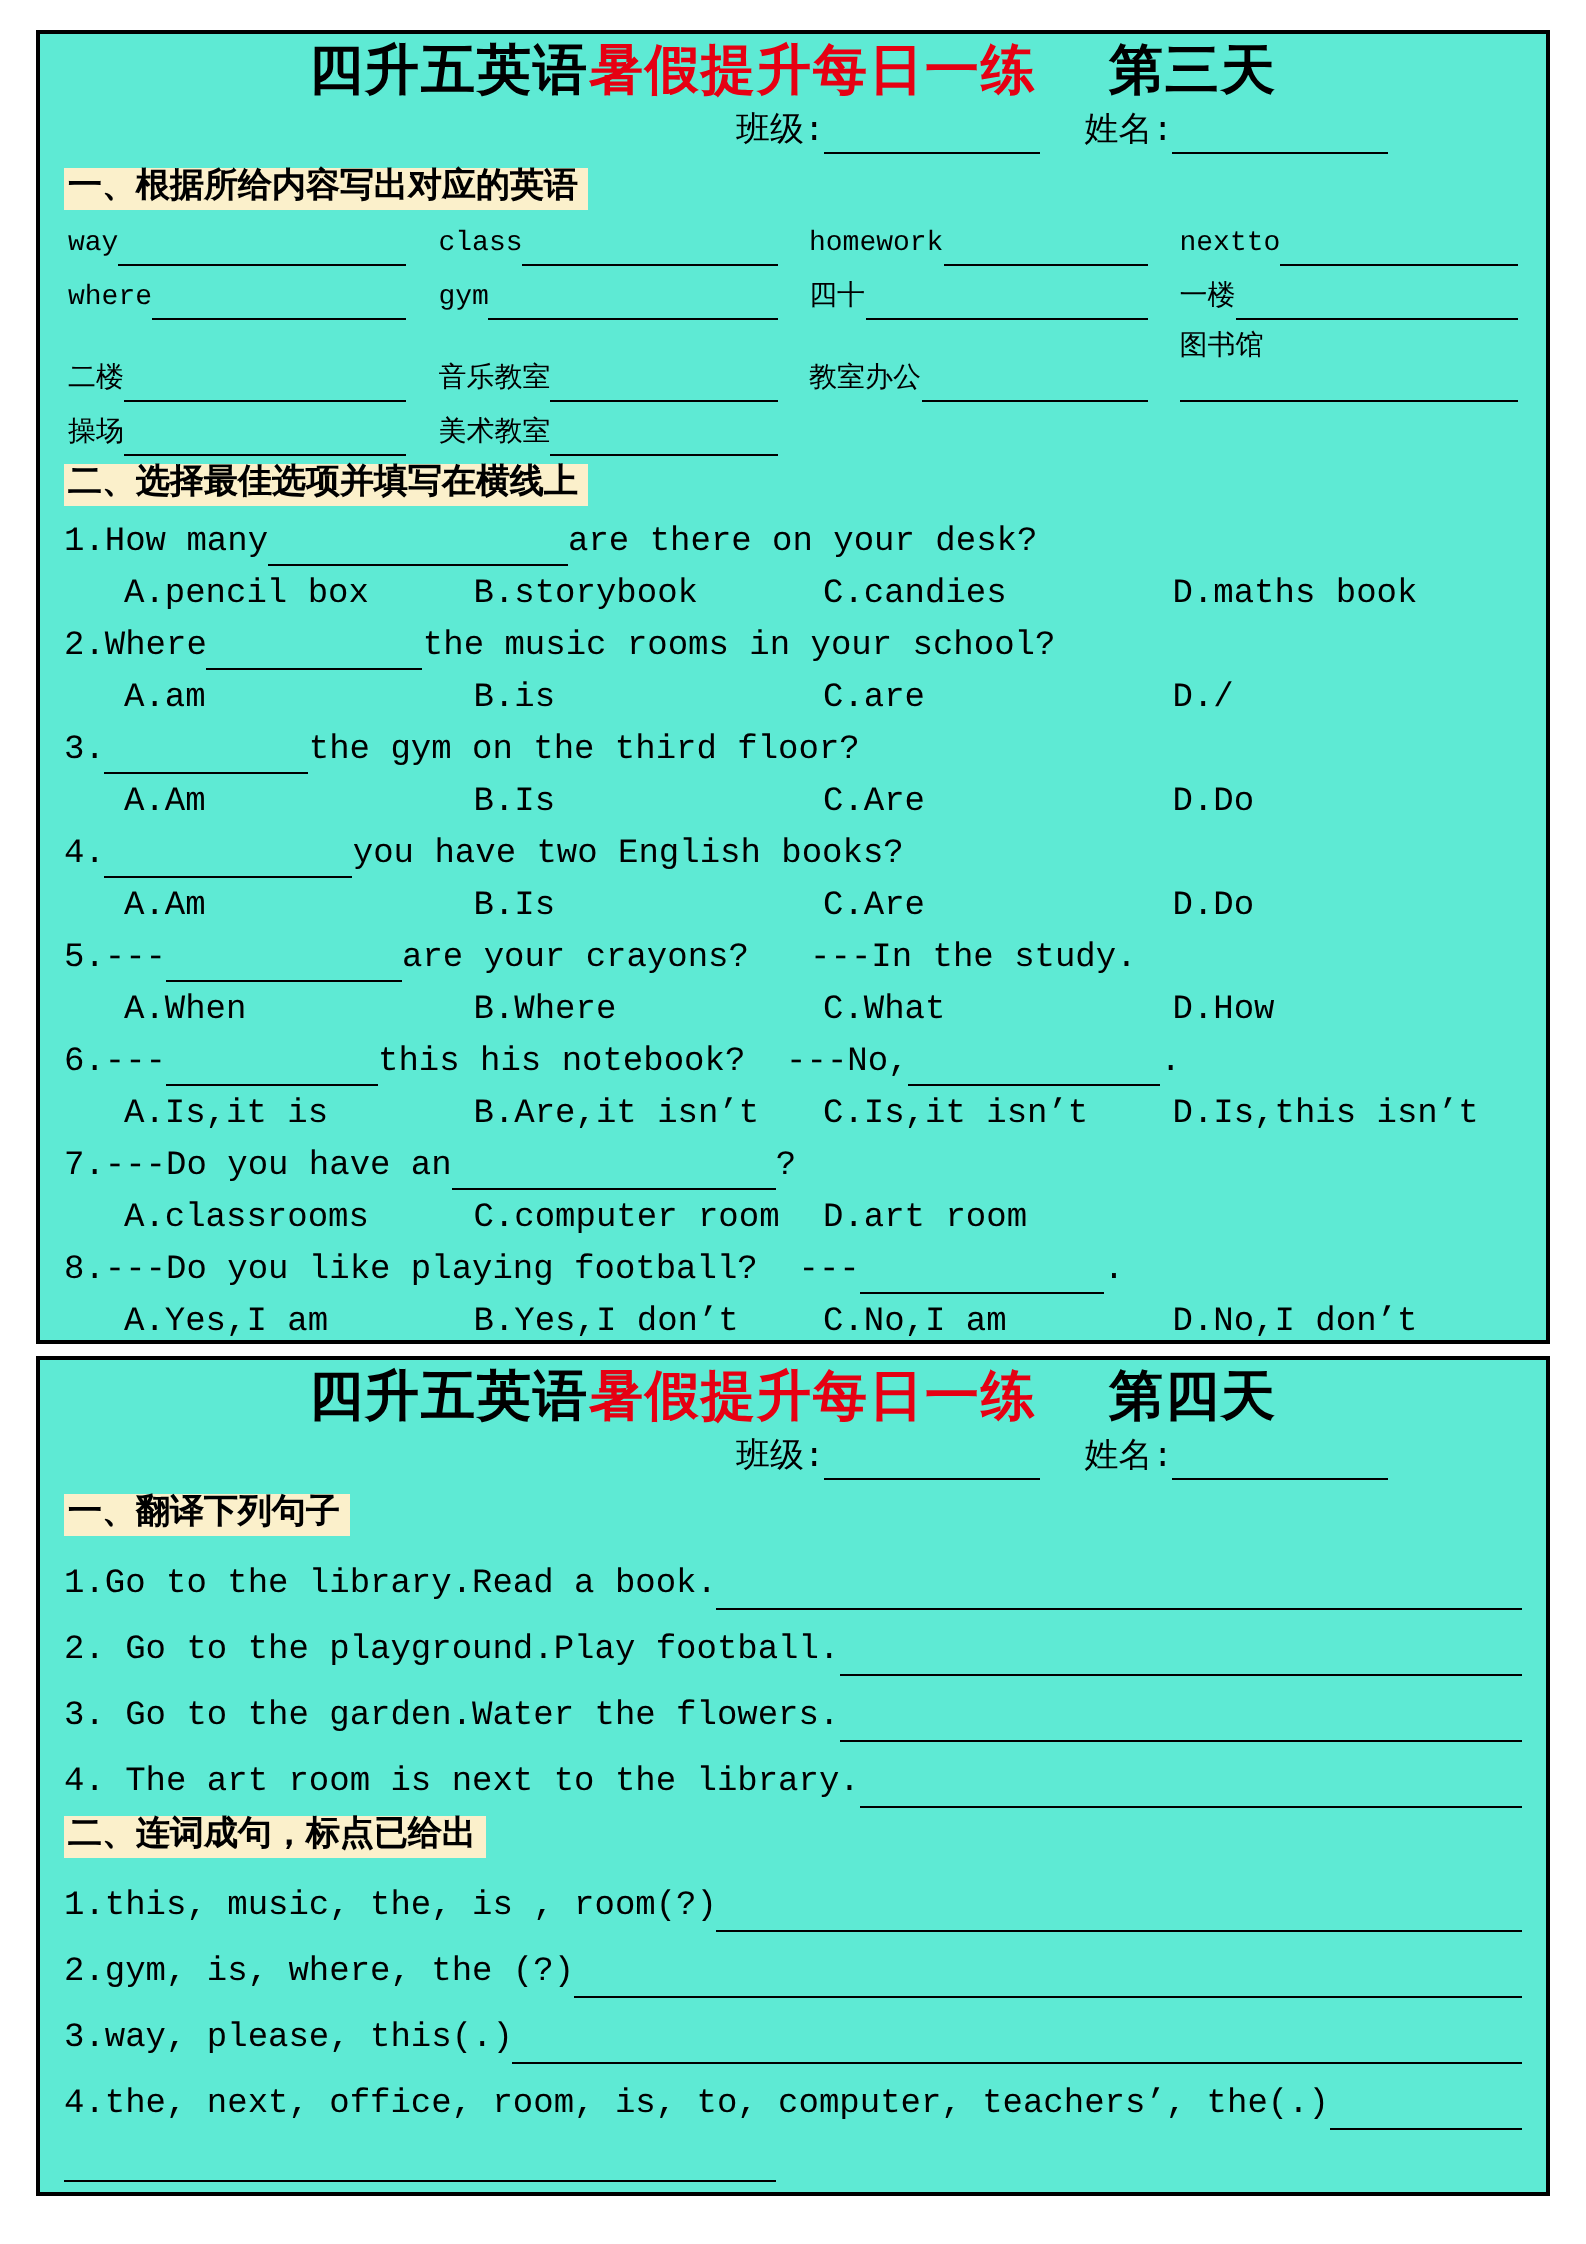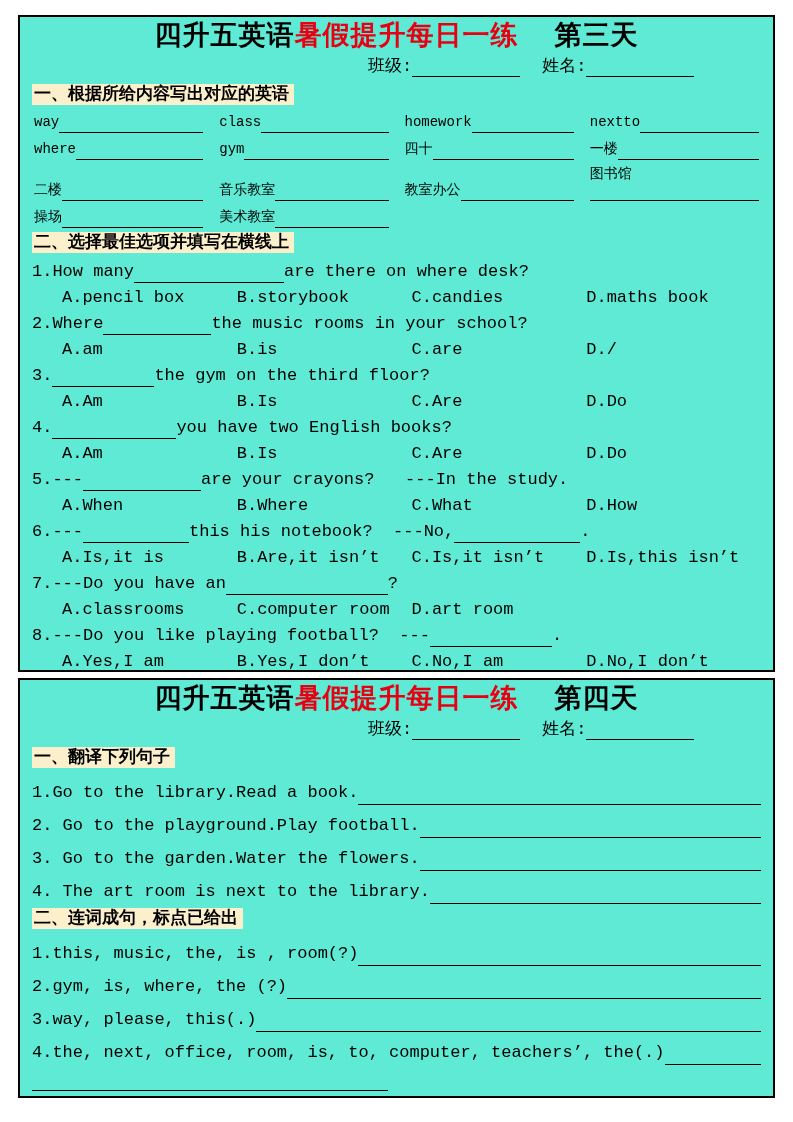--- a/index.html
+++ b/index.html
@@ -123,21 +123,21 @@
         <div class="vcell">
           <span class="vlabel">美术教室</span>
           <span class="vul"></span>
         </div>
       </div>
 
     <div class="sec-row"><span class="sec-h">二、选择最佳选项并填写在横线上</span></div>
 
     <div id="questions">
         <div class="q">
-          <div class="stem"><span class="stem-text">1.How many</span><span class="blank" style="width: 150px;"></span><span class="stem-text">are there on where desk?</span></div>
+          <div class="stem"><span class="stem-text">1.How many</span><span class="blank" style="width: 150px;"></span><span class="stem-text">are there on your desk?</span></div>
           <div class="opts">
             <span class="opt">A.pencil box</span>
             <span class="opt">B.storybook</span>
             <span class="opt">C.candies</span>
             <span class="opt">D.maths book</span>
           </div>
         </div>
         <div class="q">
           <div class="stem"><span class="stem-text">2.Where</span><span class="blank" style="width: 108px;"></span><span class="stem-text">the music rooms in your school?</span></div>
           <div class="opts">

